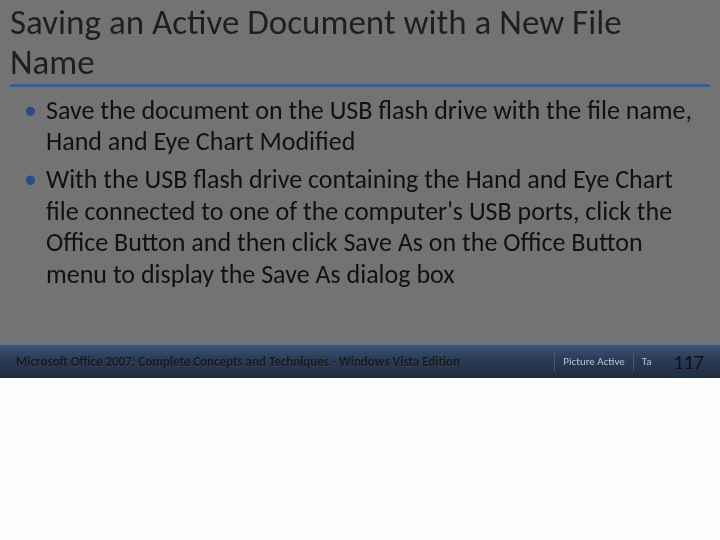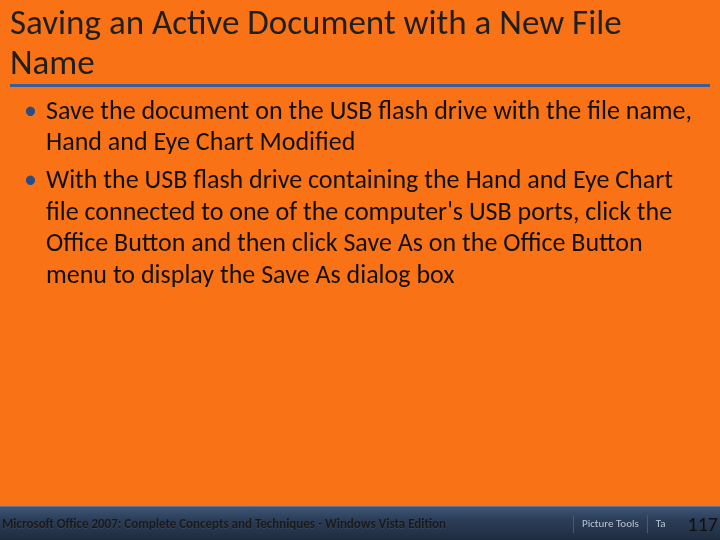--- a/index.html
+++ b/index.html
@@ -4,23 +4,23 @@
 <style>
   * { margin: 0; padding: 0; box-sizing: border-box; }
   html, body { width: 720px; height: 540px; overflow: hidden; }
   body {
     font-family: Calibri, "Segoe UI", Arial, sans-serif;
     background: #fdfdfd;
     position: relative;
   }
   .slide {
     width: 720px;
-    height: 540px;
+    height: 378px;
     position: relative;
-    background: #f97316;
+    background: #737373;
   }
   .title-block {
     padding: 2px 10px 0 10px;
   }
   .title {
     font-size: 35px;
     line-height: 1.15;
     color: #1f1f1f;
     font-weight: 400;
     display: inline;
@@ -56,21 +56,21 @@
   .footer {
     position: absolute;
     left: 0;
     bottom: 0;
     width: 100%;
     height: 34px;
     background: linear-gradient(#3d5677, #2b3d57 40%, #1f2c40);
     border-top: 1px solid #5b7296;
     display: flex;
     align-items: center;
-    padding: 0 2px;
+    padding: 0 16px;
     color: #0a0a0a;
   }
   .footer-text {
     font-size: 13px;
     font-weight: 700;
     color: #1a1a1a;
     flex: 1;
     text-shadow: 0 1px 0 rgba(255,255,255,0.08);
     white-space: nowrap;
   }
@@ -106,18 +106,18 @@
         <span>Save the document on the USB flash drive with the file name, Hand and Eye Chart Modified</span>
       </li>
       <li>
         <span>With the USB flash drive containing the Hand and Eye Chart file connected to one of the computer's USB ports, click the Office Button and then click Save As on the Office Button menu to display the Save As dialog box</span>
       </li>
     </ul>
   </div>
 
   <div class="footer">
     <div class="footer-text">Microsoft Office 2007: Complete Concepts and Techniques - Windows Vista Edition</div>
-    <div class="footer-segment">Picture Tools</div>
+    <div class="footer-segment">Picture Active</div>
     <div class="footer-segment">Ta</div>
     <div class="page-num">117</div>
   </div>
 
 </div>
 
 </body></html>

